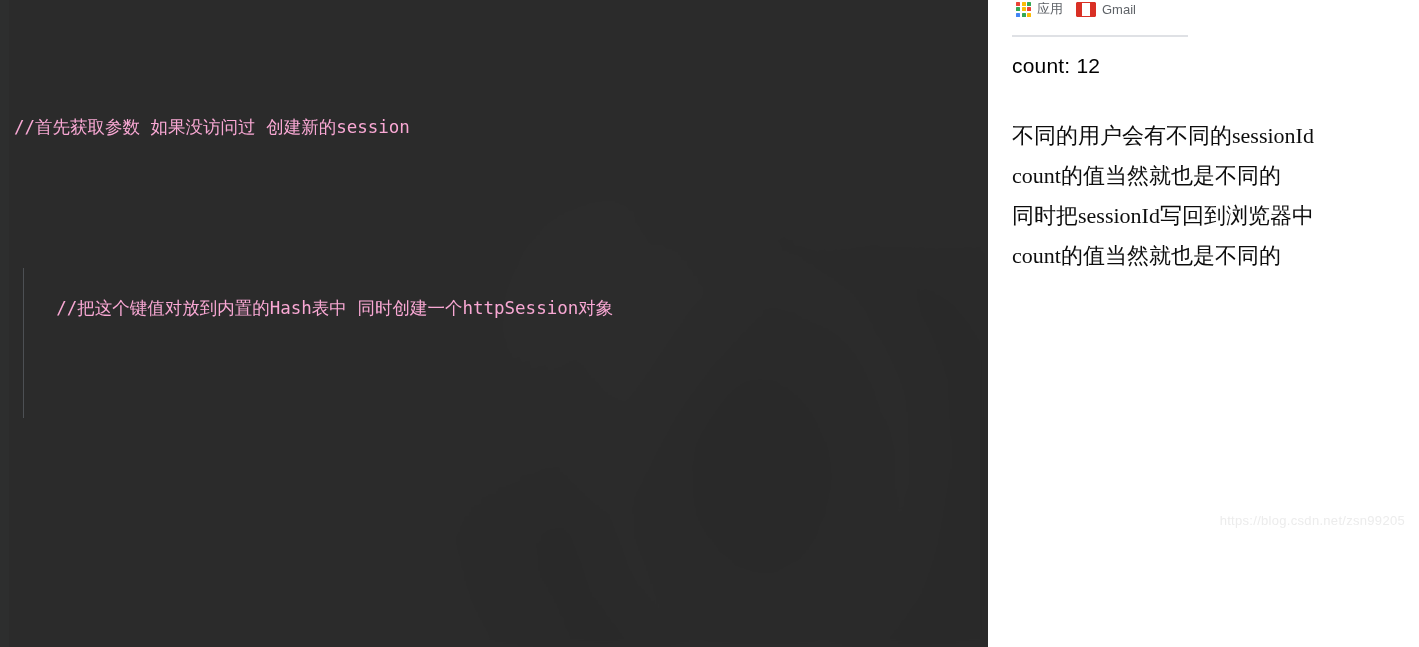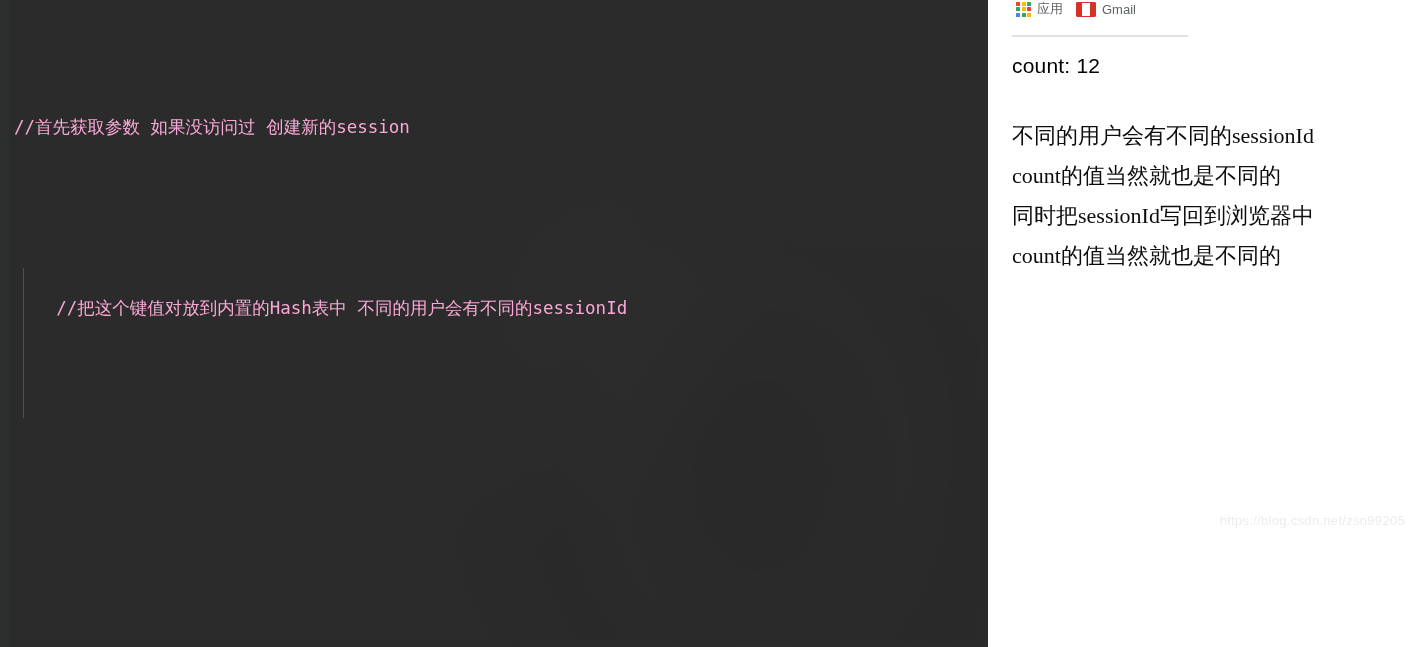--- a/index.html
+++ b/index.html
@@ -198,21 +198,21 @@
     <div class="wallpaper"></div>
     <div class="code-scrim"></div>
     <div class="gutter"></div>
     <div class="indent-guide"></div>
 
     <div class="code">
 
       <div class="line"><span class="cmt">//首先获取参数 如果没访问过 创建新的session</span></div>
 
 
-      <div class="line">    <span class="cmt">//把这个键值对放到内置的Hash表中 不同的用户会有不同的sessionId</span></div>
+      <div class="line">    <span class="cmt">//把这个键值对放到内置的Hash表中 同时创建一个httpSession对象</span></div>
 
 
       
 
       
 
       
 
       
 

